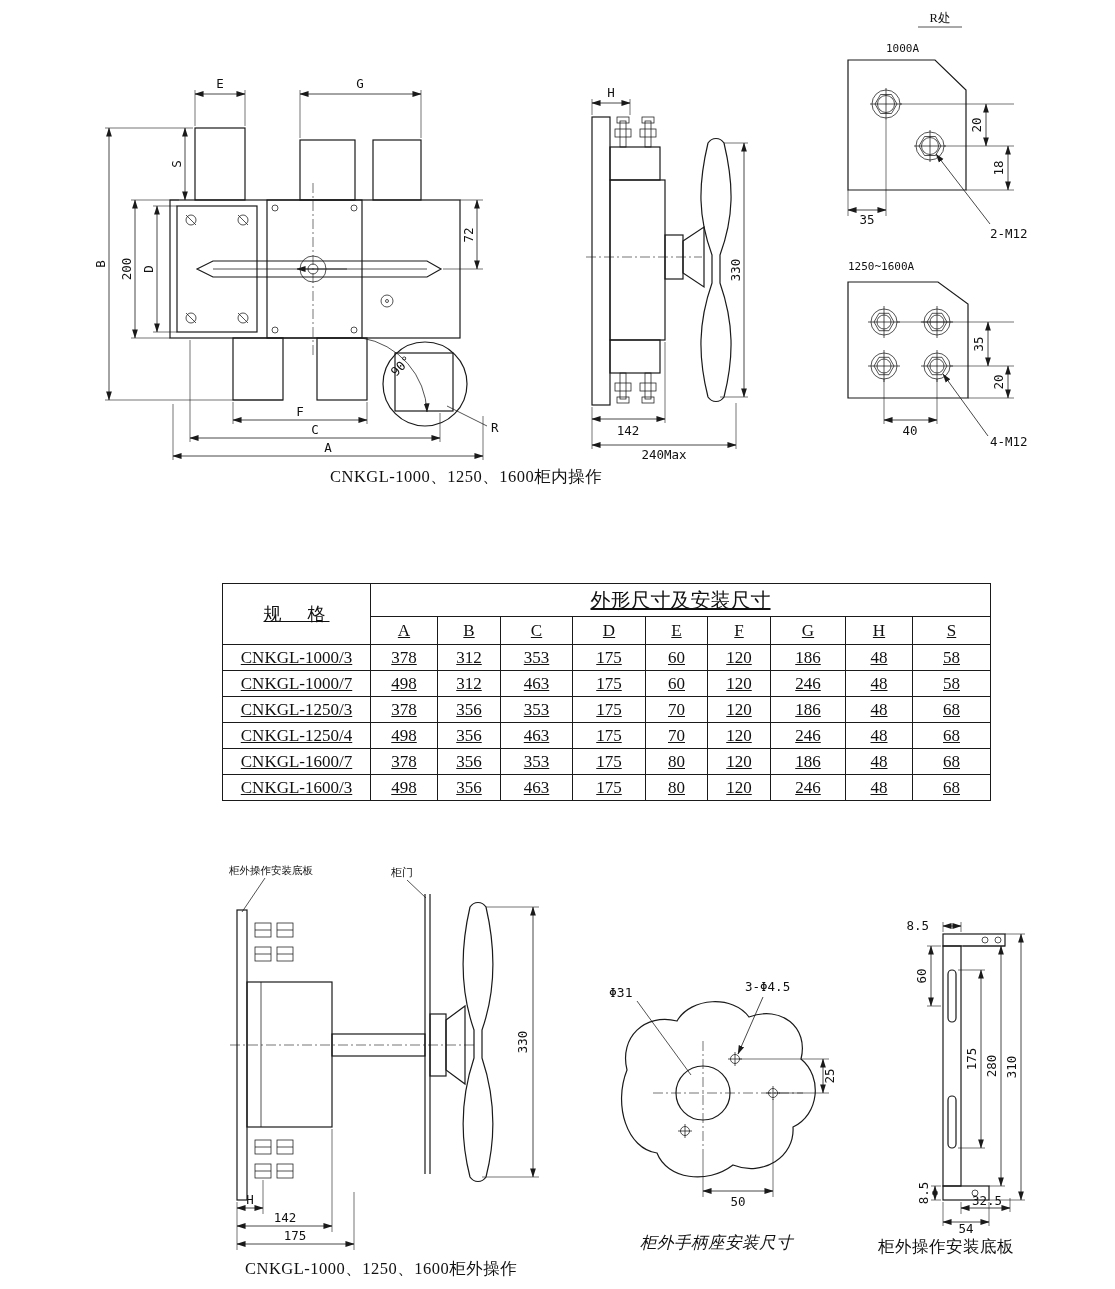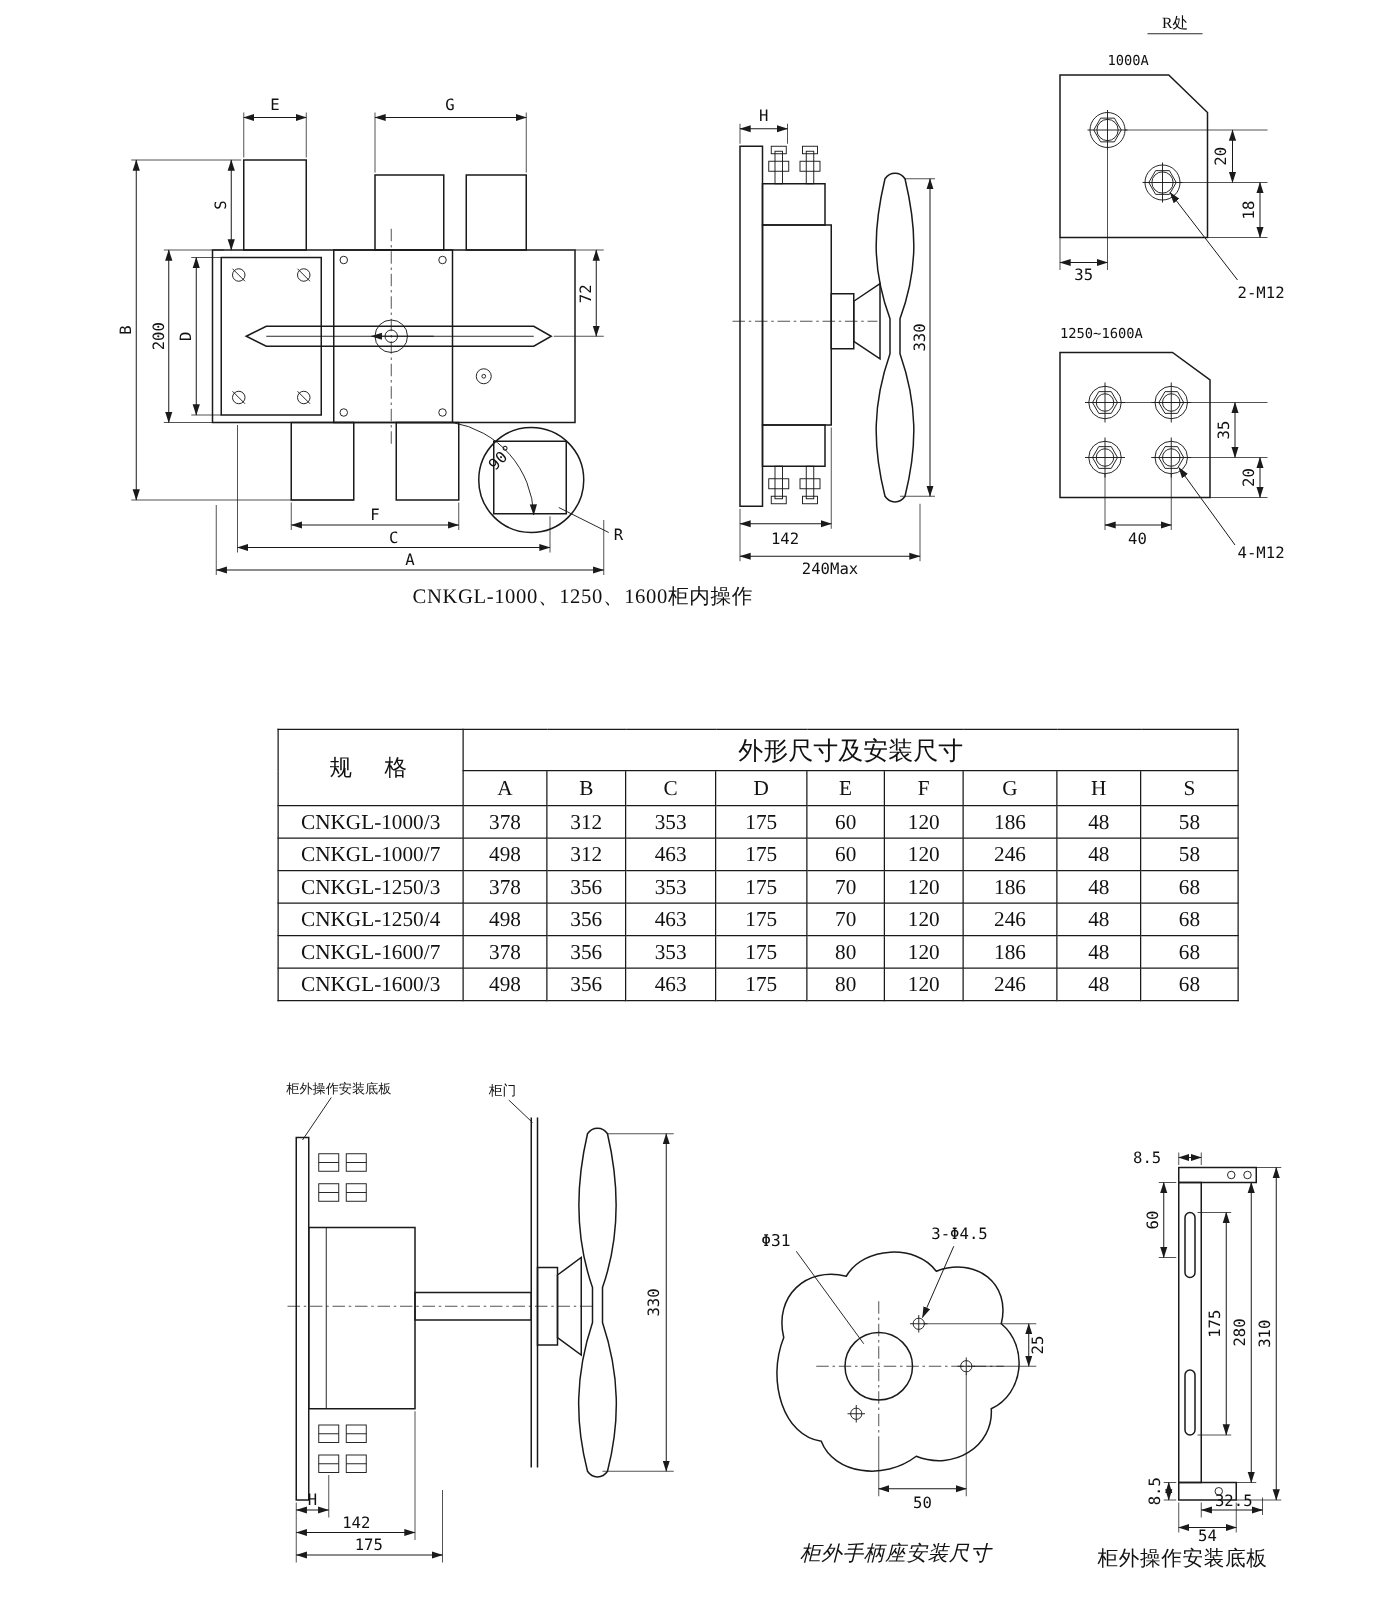--- a/index.html
+++ b/index.html
@@ -7,21 +7,21 @@
   .abs{position:absolute;}
   svg{overflow:visible;}
   svg text{font-family:"DejaVu Sans Mono",monospace;font-size:12.5px;fill:#111;}
   svg text.cn{font-family:"Liberation Serif",serif;}
   .shape{fill:none;stroke:#1a1a1a;stroke-width:1.2;}
   .thin{fill:none;stroke:#1a1a1a;stroke-width:0.75;}
   g.ext{stroke:#1a1a1a;stroke-width:0.6;}
   .dim{stroke:#1a1a1a;stroke-width:0.8;fill:none;}
   .cl{stroke:#1a1a1a;stroke-width:0.6;stroke-dasharray:10 3 2 3;fill:none;}
   .caption{position:absolute;text-align:left;font-family:"Liberation Serif",serif;font-size:16.5px;letter-spacing:0.5px;}
-  table.dims{position:absolute;left:222px;top:583px;width:768px;border-collapse:collapse;table-layout:fixed;font-family:"Liberation Serif",serif;}
+  table.dims{position:absolute;left:222px;top:583px;width:768px;border-collapse:collapse;table-layout:fixed;font-family:"Liberation Serif",serif;text-decoration:underline;}
   .dims th,.dims td{border:1px solid #1a1a1a;text-align:center;vertical-align:middle;font-weight:normal;padding:0;}
   .dims .group-h{font-size:20px;height:32px;}
   .dims .spec-h{font-size:18px;letter-spacing:4px;}
   .dims thead tr.cols th{font-size:17px;height:27px;}
   .dims tbody tr{height:26px;}
   .dims td{font-size:17px;margin-left:44px;}
 </style>
 </head>
 <body>
 
@@ -419,20 +419,21 @@
       <line class="dim" x1="22" y1="382" x2="139" y2="382" marker-start="url(#are)" marker-end="url(#are)"></line>
     </g>
     <g>
       <text x="312" y="180" text-anchor="middle" transform="rotate(-90 312 180)">330</text>
       <text x="35" y="342" text-anchor="middle">H</text>
       <text x="70" y="360" text-anchor="middle">142</text>
       <text x="80" y="378" text-anchor="middle">175</text>
     </g>
   </svg>
 
+  <div class="caption" style="left:245px;top:1258px;width:330px;">CNKGL-1000、1250、1600柜外操作</div>
 
   <svg class="abs" style="left:595px;top:975px;" width="255" height="235" viewBox="0 0 255 235">
     <defs>
       <marker id="arh" viewBox="0 0 10 10" refX="9.5" refY="5" markerWidth="9" markerHeight="9" markerUnits="userSpaceOnUse" orient="auto-start-reverse">
         <path d="M0,1.8 L10,5 L0,8.2 z" fill="#1a1a1a"></path>
       </marker>
     </defs>
     <path class="shape" d="M32,95 C24,62 50,38 82,46 C96,22 138,20 154,42 C186,30 214,52 206,84 C228,102 224,140 198,152 C200,182 168,202 138,190 C112,210 72,204 62,178 C32,174 18,130 32,95 Z"></path>
     <circle class="shape" cx="108" cy="118" r="27"></circle>
     <line class="cl" x1="58" y1="118" x2="208" y2="118"></line>

